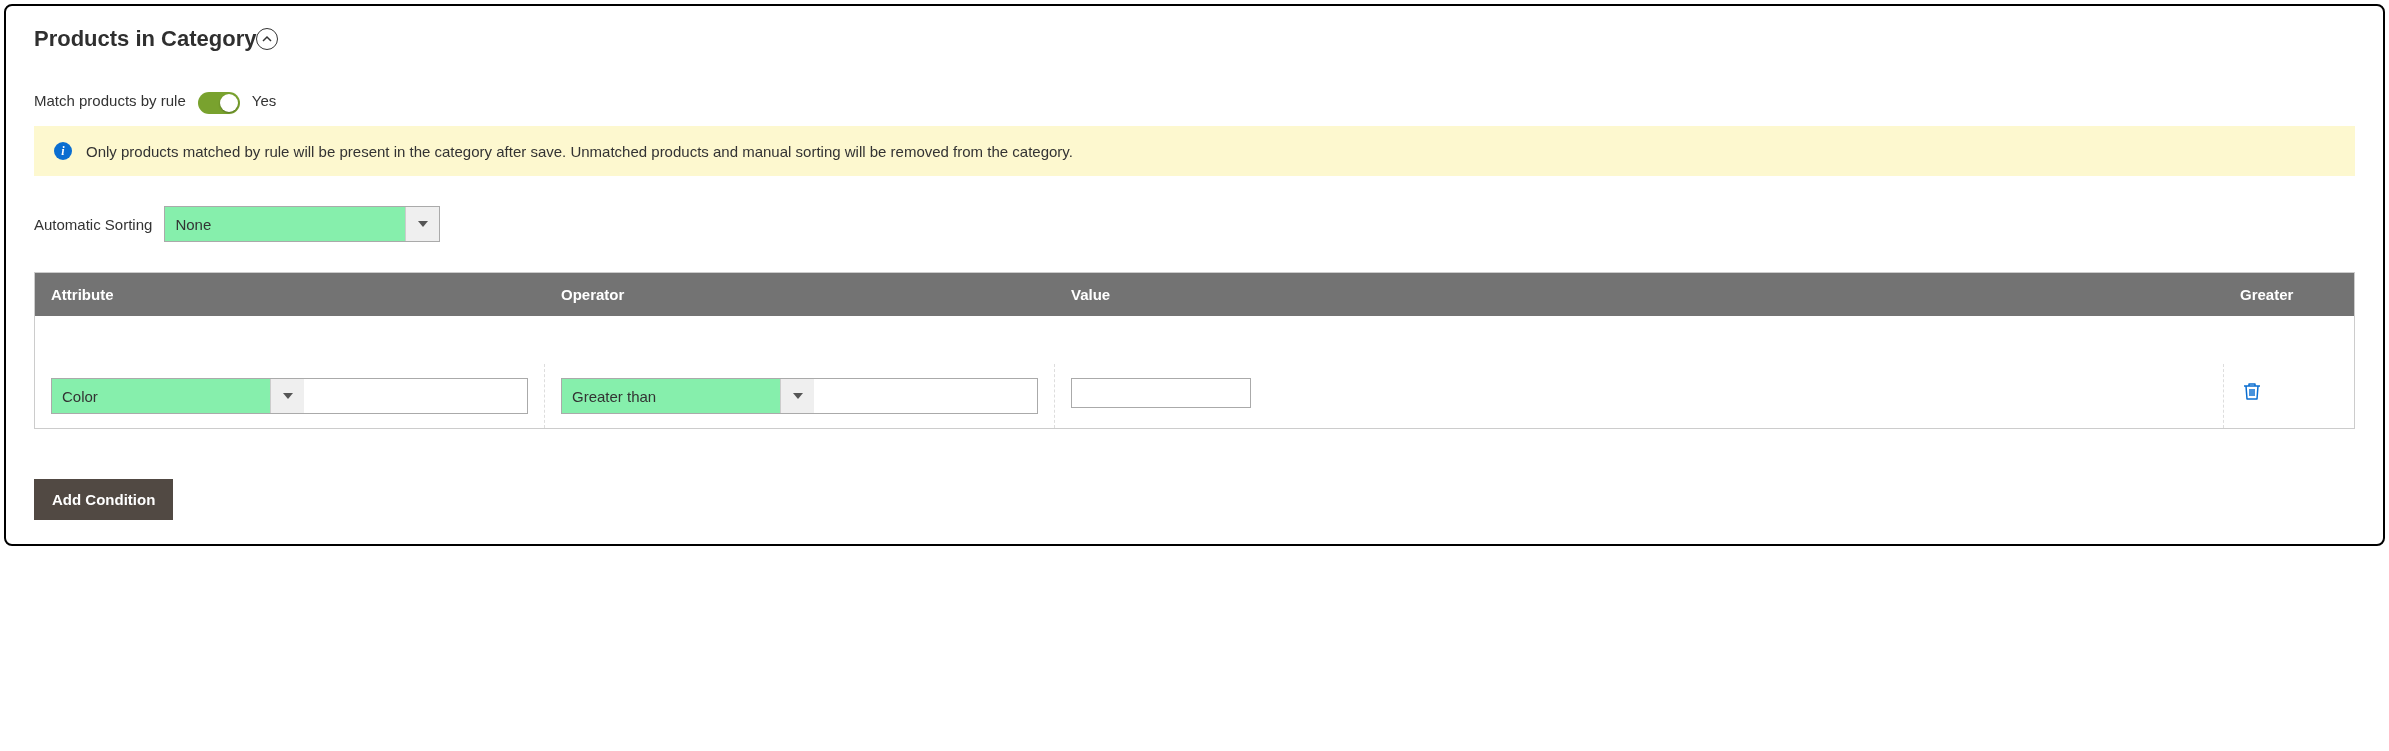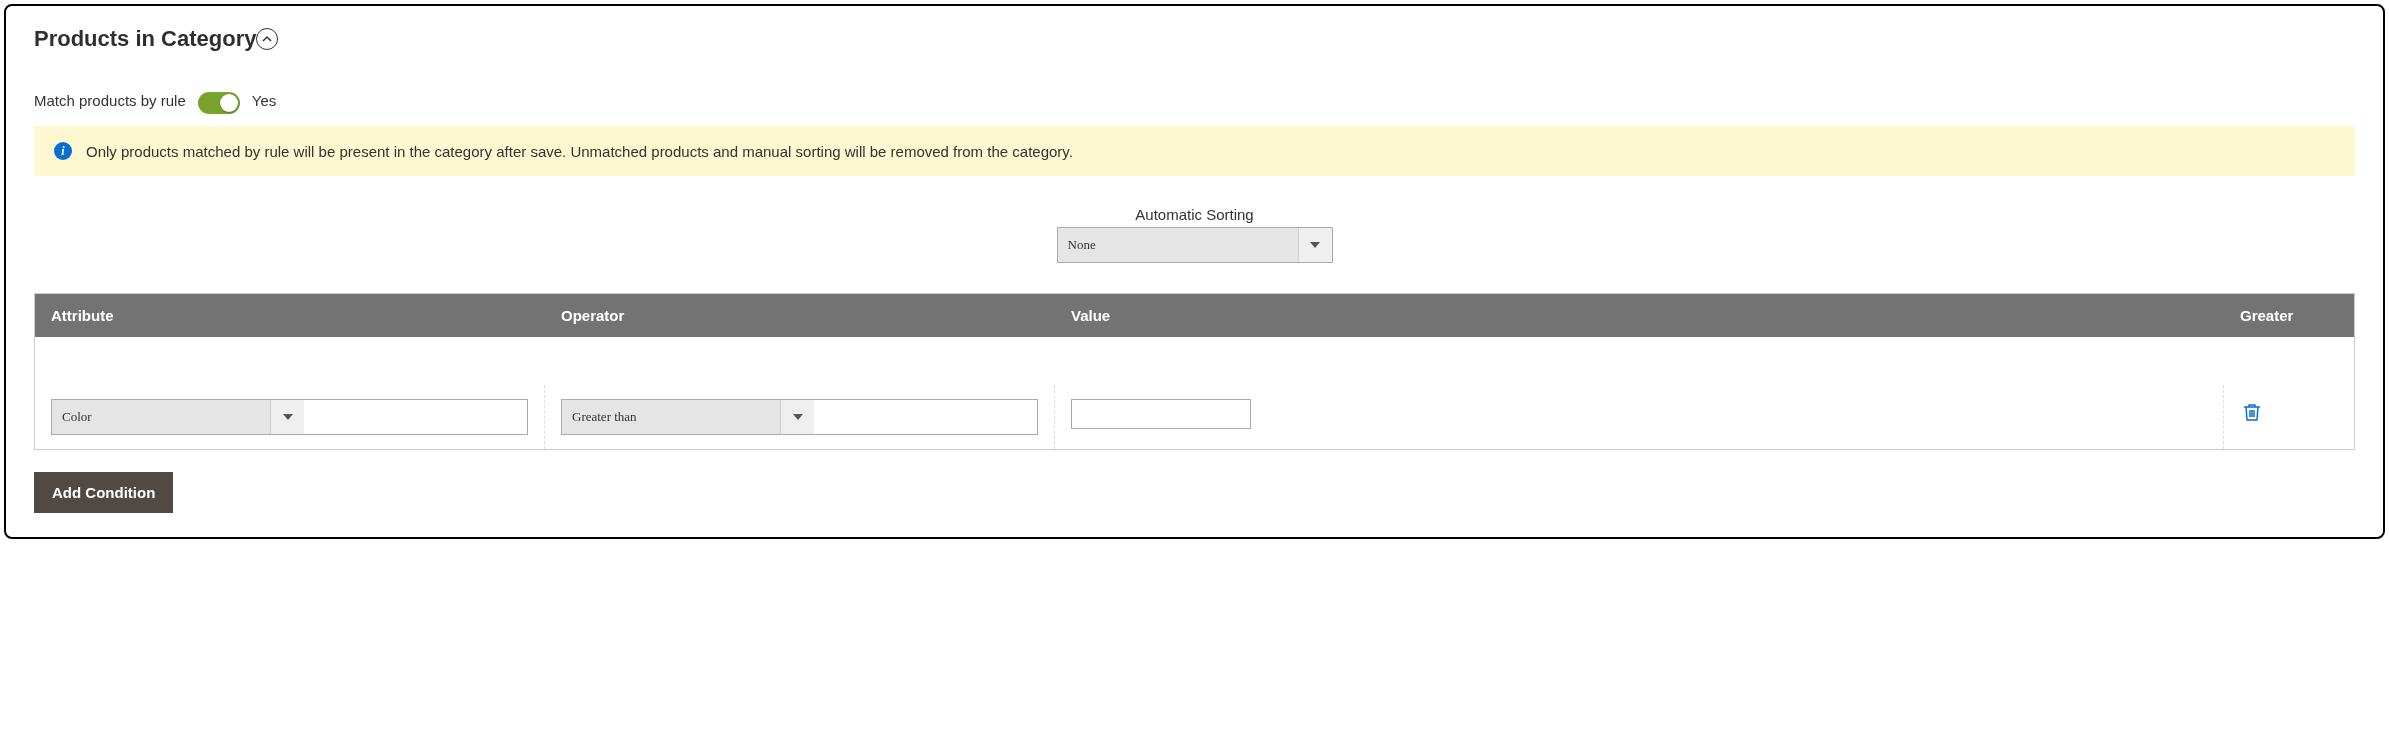--- a/index.html
+++ b/index.html
@@ -98,44 +98,42 @@
       font-family: Georgia, serif;
       flex-shrink: 0;
     }
     .info-text {
       font-size: 15px;
       color: #333;
     }
     .sort-row {
       display: flex;
       align-items: center;
-      gap: 4px;
+      gap: 12px;
       margin-bottom: 30px;
-      flex-direction: column;
     }
     .sort-label {
       font-size: 15px;
       color: #333;
     }
     .select-wrap {
       display: flex;
       border: 1px solid #aaa;
       height: 36px;
     }
     .select-wrap.wide .select-display {
       width: 240px;
     }
     .select-display {
       padding: 0 10px;
       display: flex;
       align-items: center;
-      background: #e5e5e5;
-      font-size: 13px;
-      color: #333;
-      font-family: Liberation Serif, serif;
+      background: #86efac;
+      font-size: 15px;
+      color: #333;
     }
     .select-arrow {
       width: 34px;
       background: #efefef;
       border-left: 1px solid #ccc;
       display: flex;
       align-items: center;
       justify-content: center;
     }
     .select-arrow svg {
@@ -193,20 +191,21 @@
       height: 18px;
     }
     .add-btn {
       background: #514943;
       color: #fff;
       border: none;
       padding: 12px 18px;
       font-size: 15px;
       font-weight: 600;
       cursor: pointer;
+      margin-top: 28px;
     }
   </style>
 </head>
 <body>
 
 <div class="panel">
 
   <div class="panel-header">
     <div class="panel-title">Products in Category</div>
     <div class="collapse-btn">

